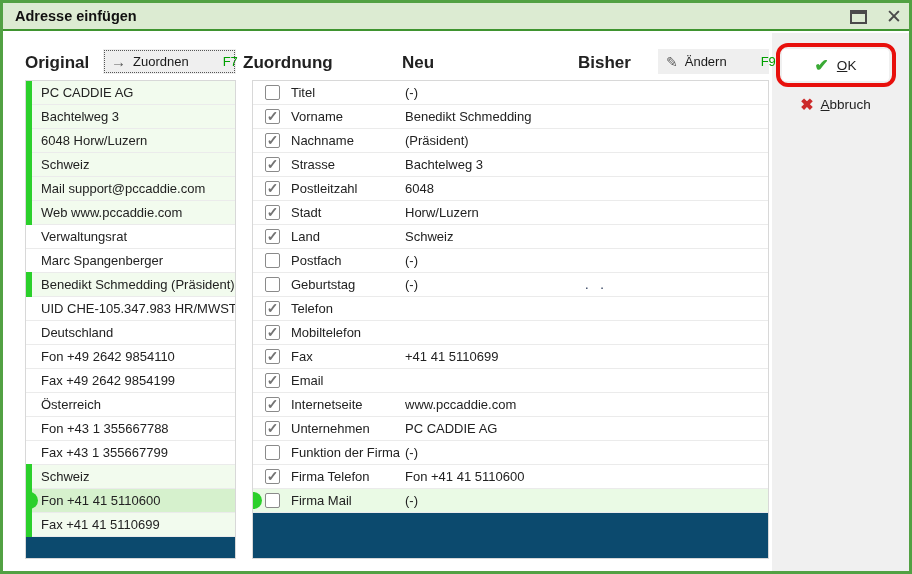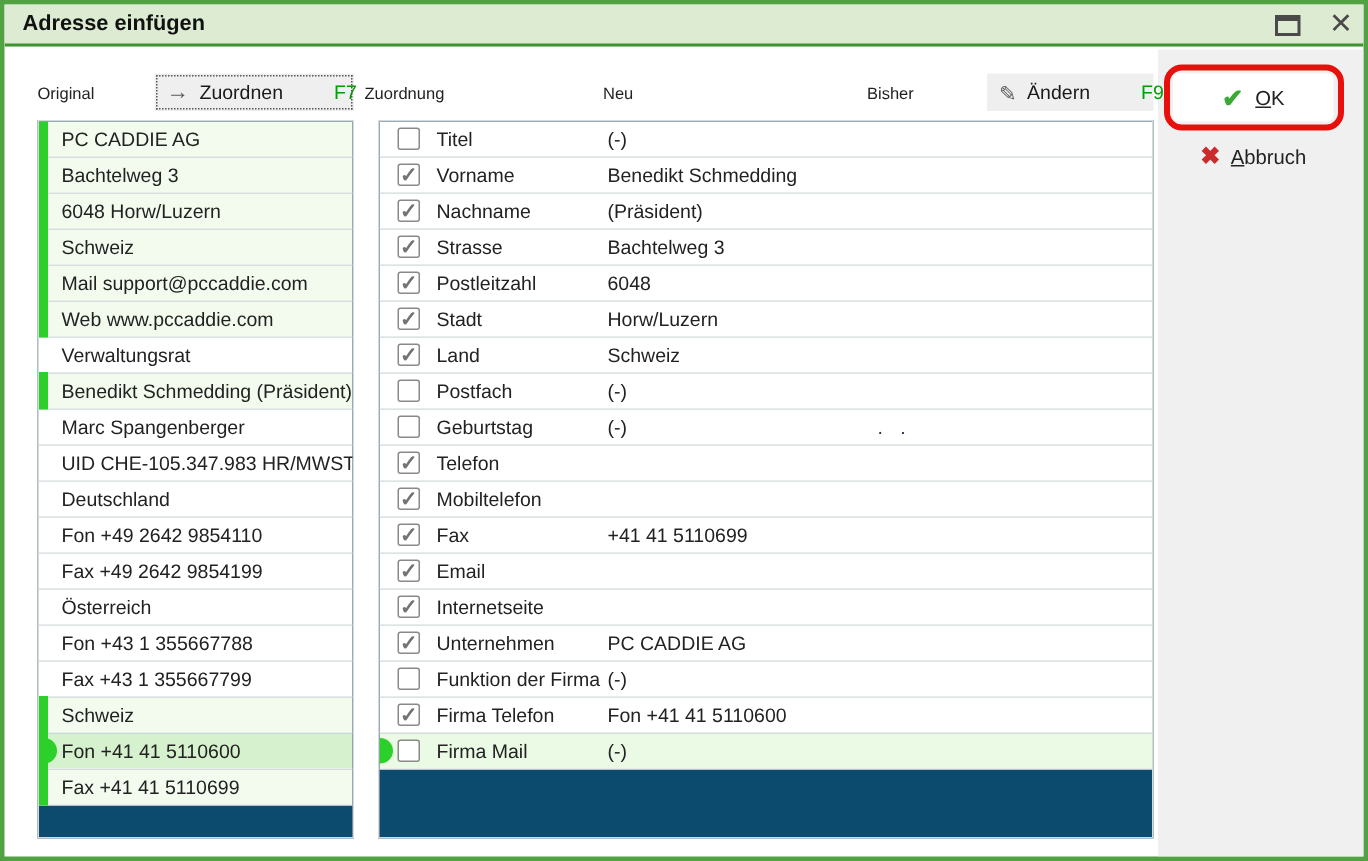--- a/index.html
+++ b/index.html
@@ -24,21 +24,21 @@
   .win-close {
     position:absolute; left:878px; top:1px; width:26px; height:26px;
     font-size:19px; color:#4a4a4a; text-align:center; line-height:26px; cursor:pointer;
   }
   
   .right-panel {
     position:absolute; left:769px; top:30px; width:137px; height:538px;
     background:#f0f0f0;
   }
   
-  .hdr-label { position:absolute; top:48px; height:24px; line-height:24px; font-size:11px; color:#222; }
+  .hdr-label { position:absolute; top:48px; height:24px; line-height:24px; font-size:17px; color:#222;font-weight:bold; }
   #lbl-original  { left:22px; }
   #lbl-zuordnung { left:240px; }
   #lbl-neu       { left:399px; }
   #lbl-bisher    { left:575px; }
   .tool-btn {
     position:absolute; top:46px; height:25px; background:#efefef;
     display:flex; align-items:center; font-size:13px; color:#1a1a1a;
     padding:0 8px; cursor:pointer;
   }
   #btn-zuordnen { left:100px; width:133px; outline:1px dotted #555; outline-offset:-2px; }
@@ -153,25 +153,25 @@
   </div>
       <div class="o-row flagged">
     <span class="lt">Mail support@pccaddie.com</span>
   </div>
       <div class="o-row flagged">
     <span class="lt">Web www.pccaddie.com</span>
   </div>
       <div class="o-row">
     <span class="lt">Verwaltungsrat</span>
   </div>
+      <div class="o-row">
+    <span class="lt">Marc Spangenberger</span>
+  </div>
       <div class="o-row flagged">
     <span class="lt">Benedikt Schmedding (Präsident)</span>
-  </div>
-      <div class="o-row">
-    <span class="lt">Marc Spangenberger</span>
   </div>
       <div class="o-row">
     <span class="lt">UID CHE-105.347.983 HR/MWST</span>
   </div>
       <div class="o-row">
     <span class="lt">Deutschland</span>
   </div>
       <div class="o-row">
     <span class="lt">Fon +49 2642 9854110</span>
   </div>
@@ -286,20 +286,21 @@
       <div class="m-row">
 
     <span class="m-check">✓</span>
     <span class="m-field">Email</span>
     <span class="m-bisher"></span>
   </div>
       <div class="m-row">
 
     <span class="m-check">✓</span>
     <span class="m-field">Internetseite</span>
+    <span class="m-neu">www.pccaddie.com</span>
     <span class="m-bisher"></span>
   </div>
       <div class="m-row">
 
     <span class="m-check">✓</span>
     <span class="m-field">Unternehmen</span>
     <span class="m-neu">PC CADDIE AG</span>
     <span class="m-bisher"></span>
   </div>
       <div class="m-row">

